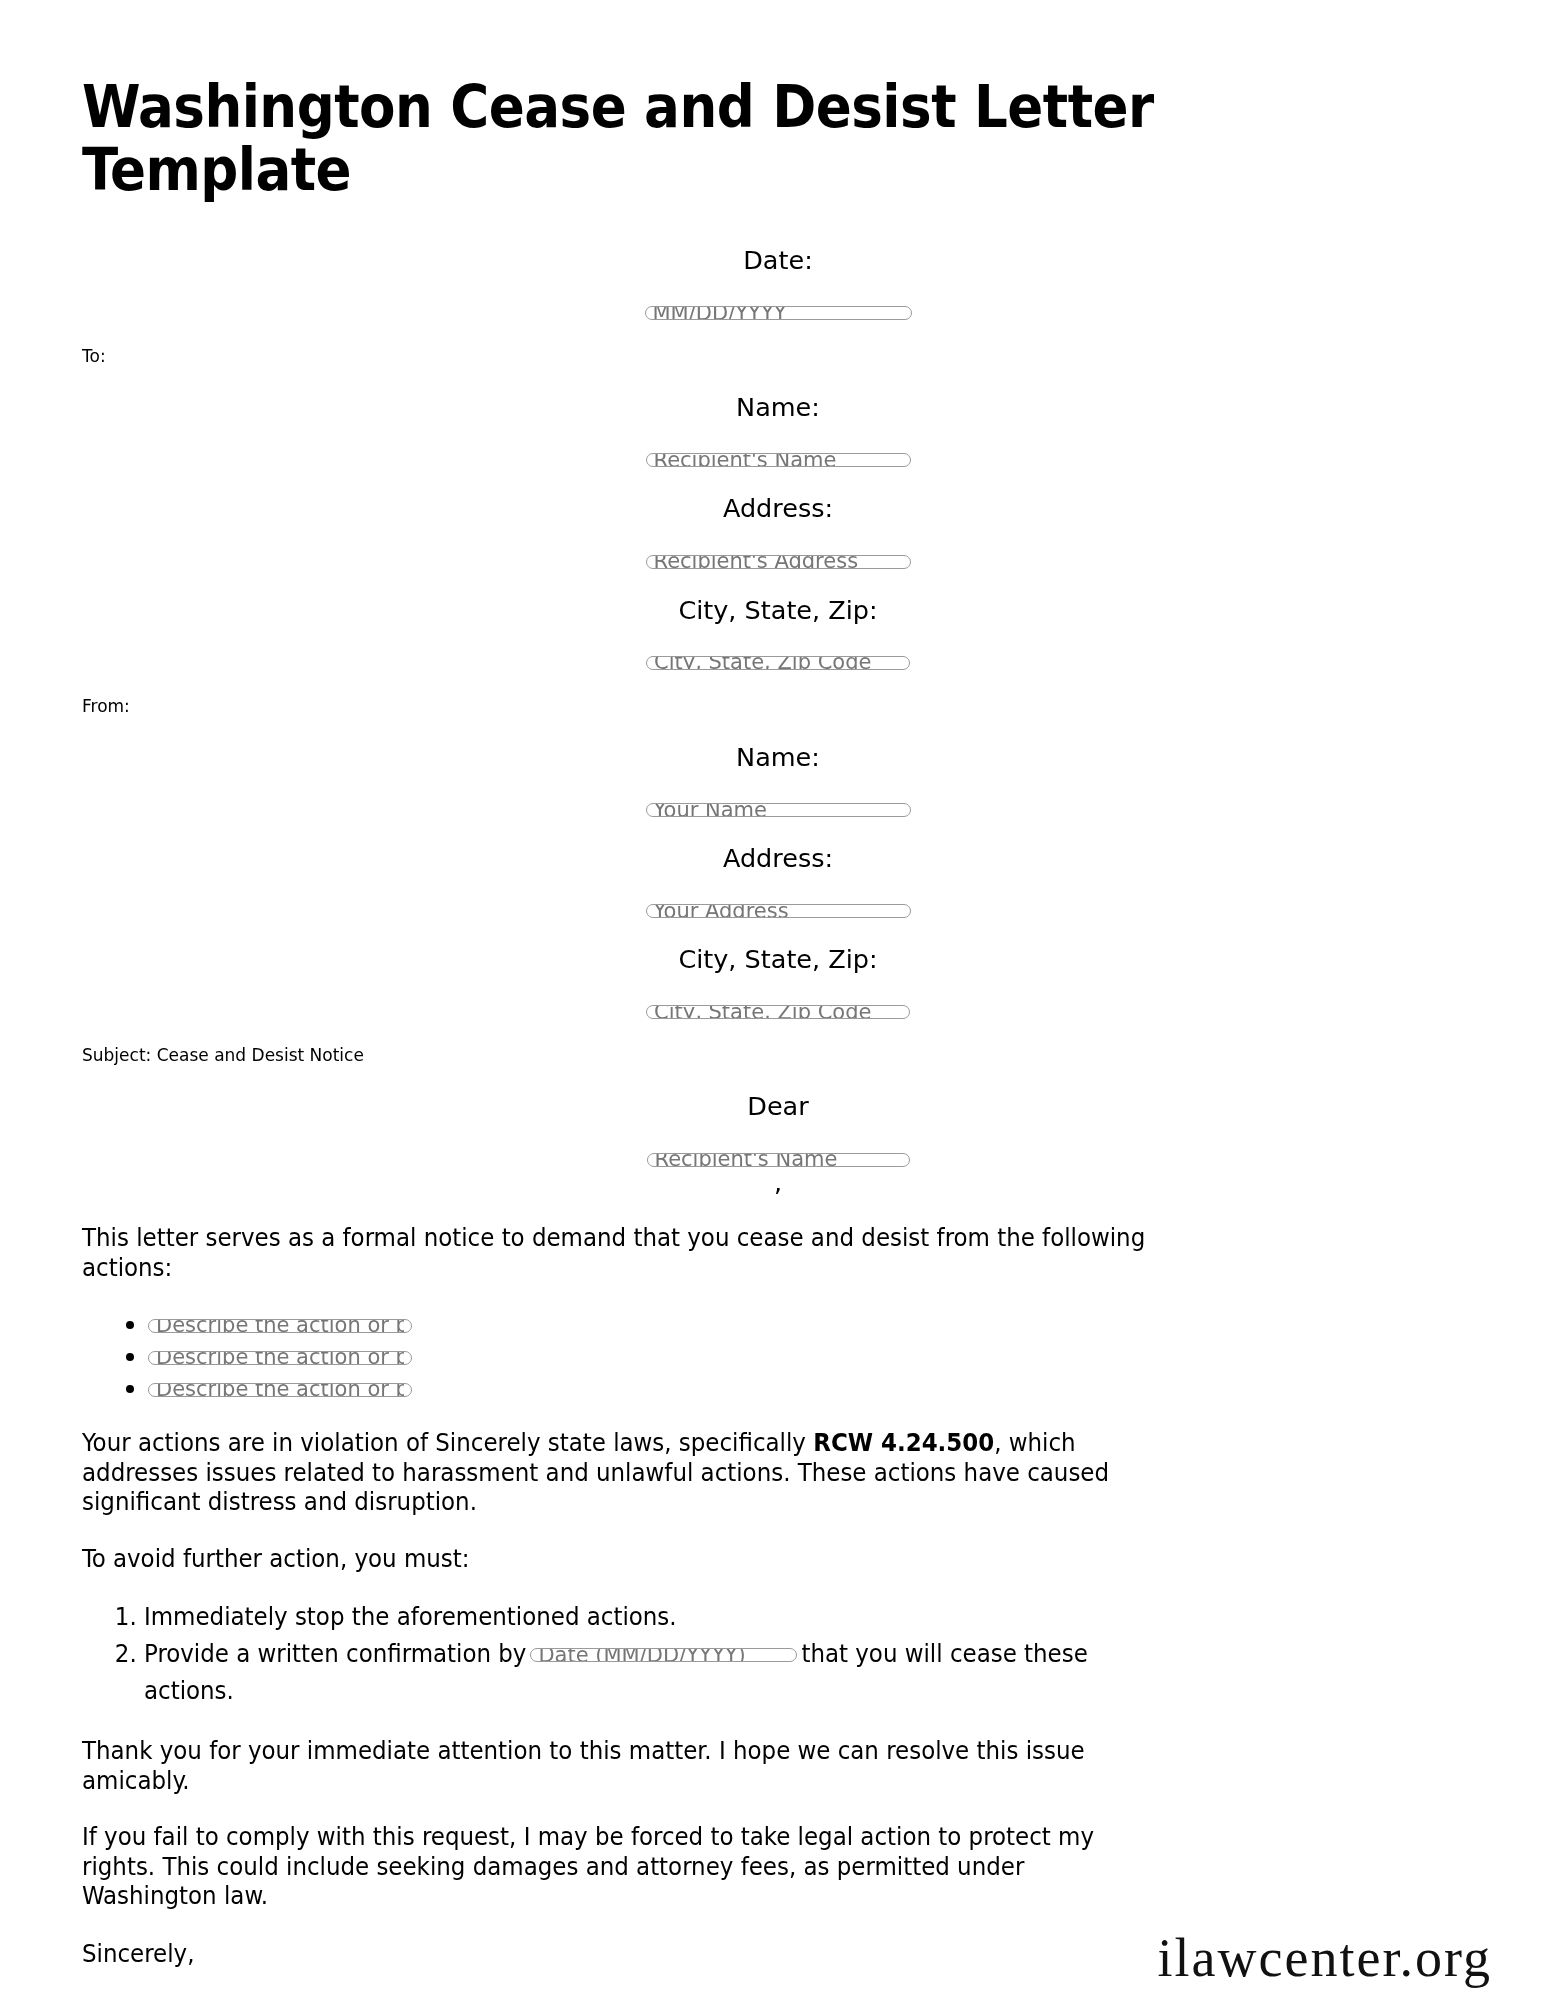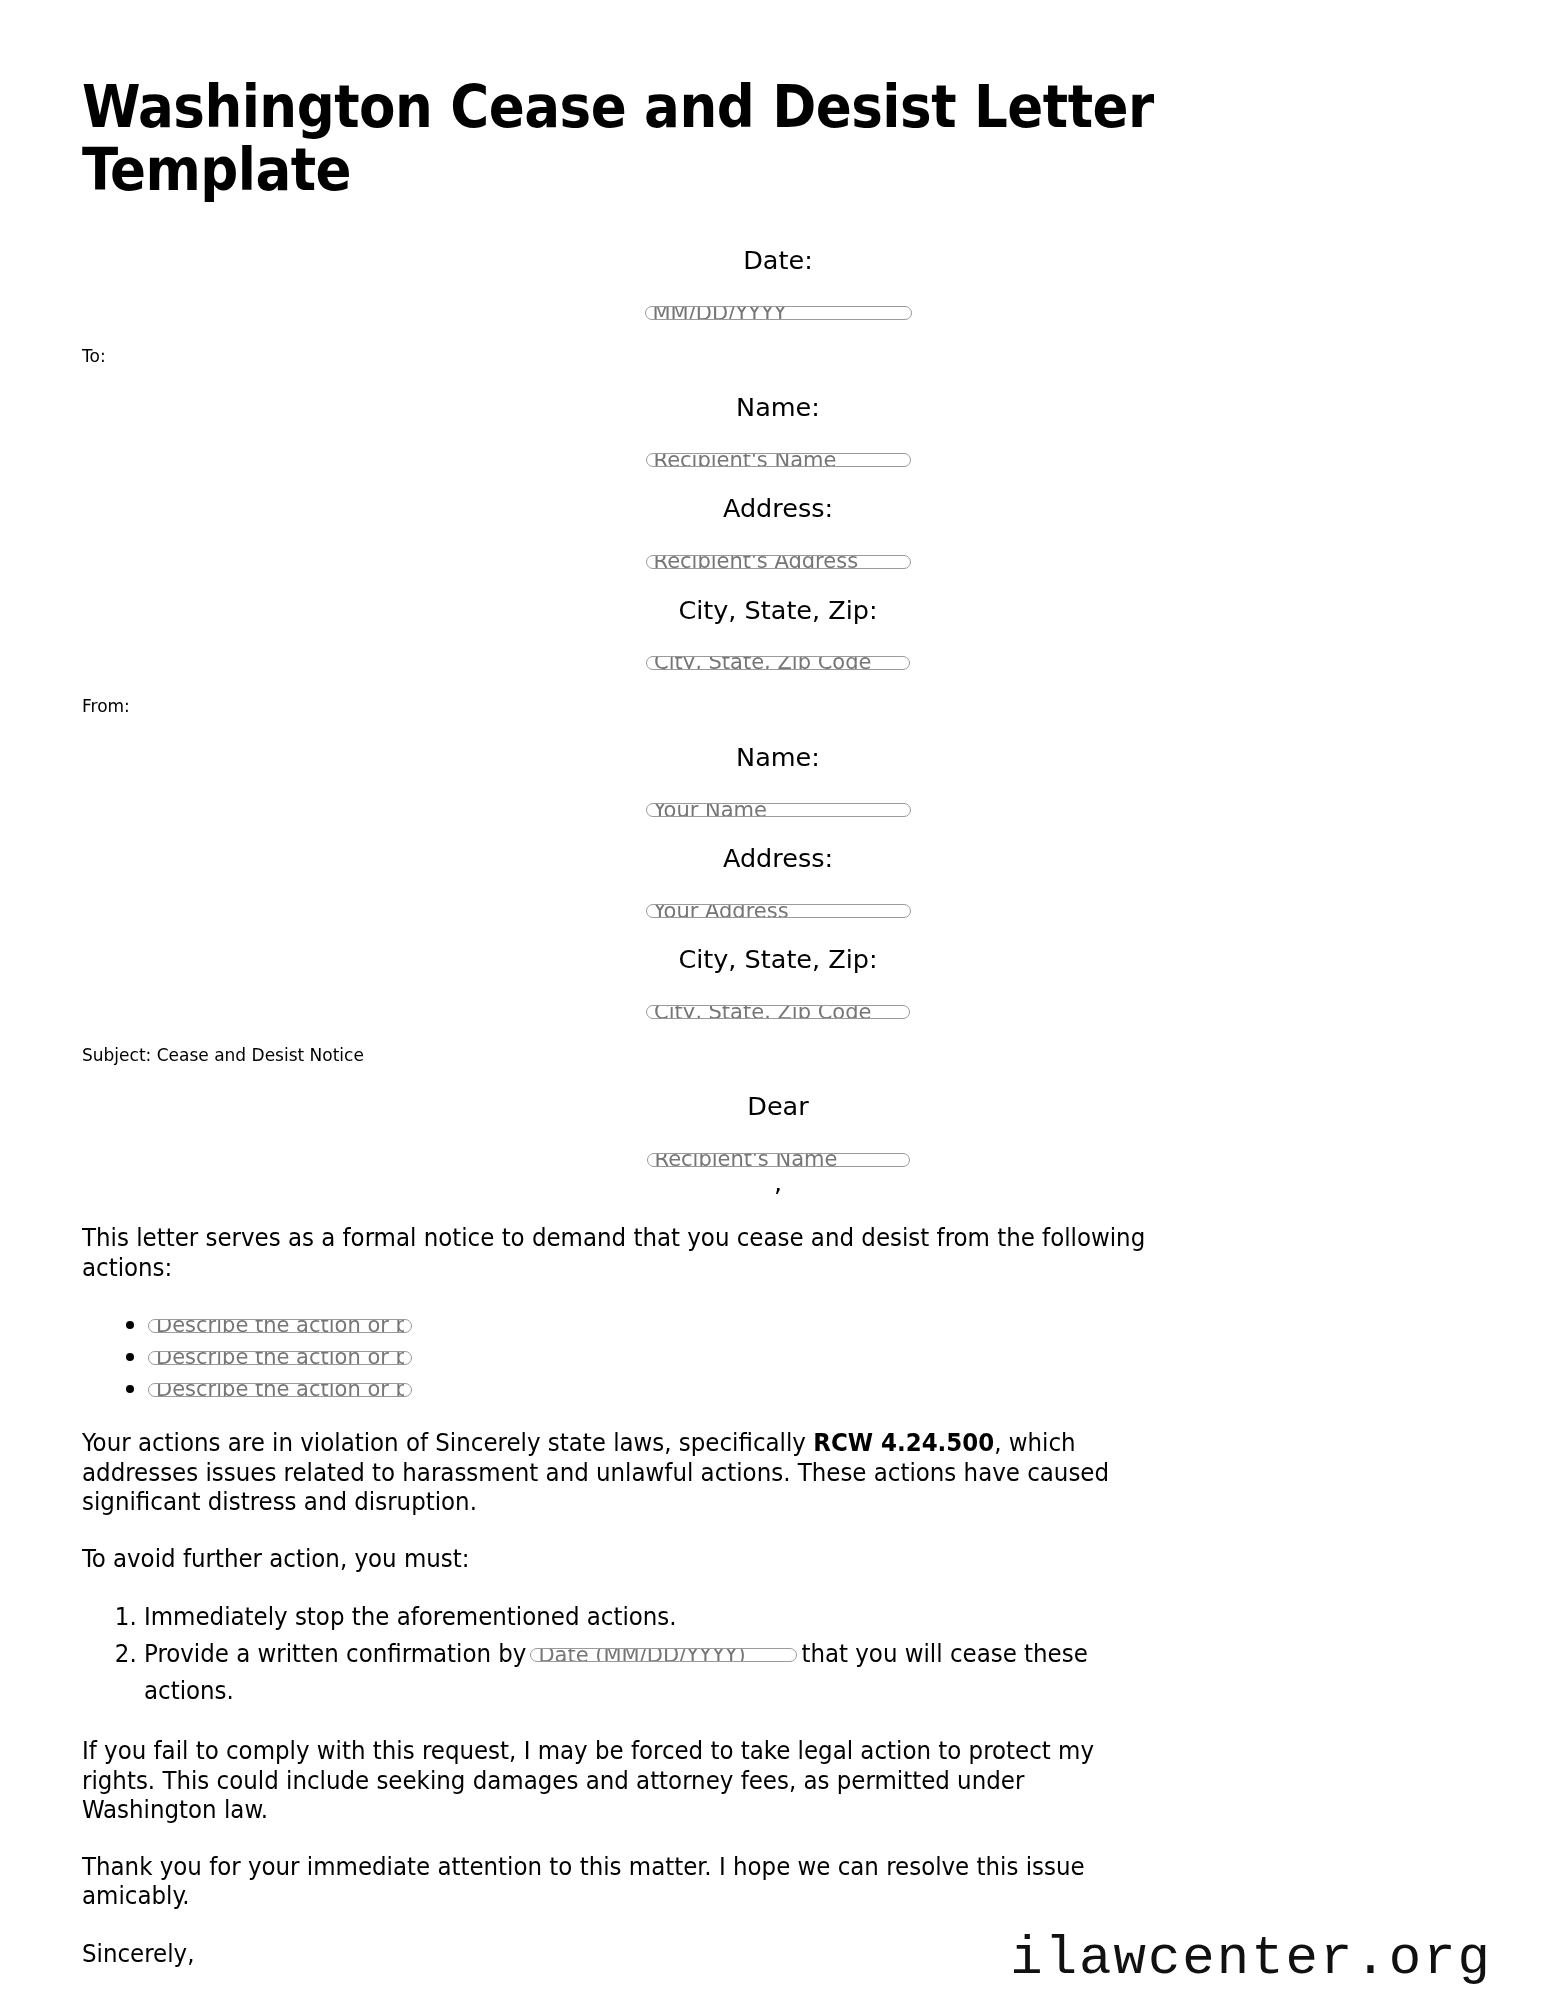--- a/index.html
+++ b/index.html
@@ -123,21 +123,21 @@
   .signoff {
     font-family: "DejaVu Sans Condensed", "Liberation Sans Narrow", "DejaVu Sans", sans-serif;
     font-size: 25.5px;
     margin: 0;
   }
 
   .watermark {
     position: absolute;
     right: 62px;
     bottom: 22px;
-    font-family: Liberation Mono, monospace;
+    font-family: Liberation Serif, serif;
     font-size: 54px;
     letter-spacing: 2px;
     color: #111111;
     white-space: nowrap;
   }
 </style>
 </head>
 <body>
 
 <div class="page">
@@ -211,21 +211,21 @@
 
   <ol class="demands">
     <li>
       <span>Immediately stop the aforementioned actions.</span>
     </li>
     <li>
       <span class="inline-wrap">Provide a written confirmation by</span><input class="tinput w-conf" type="text" placeholder="Date (MM/DD/YYYY)" style=""><span class="inline-wrap">that you will cease these actions.</span>
     </li>
   </ol>
 
+  <p class="body-text">Thank you for your immediate attention to this matter. I hope we can resolve this issue amicably.</p>
+
   <p class="body-text">If you fail to comply with this request, I may be forced to take legal action to protect my rights. This could include seeking damages and attorney fees, as permitted under Washington law.</p>
 
-  <p class="body-text">Thank you for your immediate attention to this matter. I hope we can resolve this issue amicably.</p>
-
   <p class="signoff">Sincerely,</p>
 
 </div>
 
 <div class="watermark">ilawcenter.org</div>
 
 </body></html>

